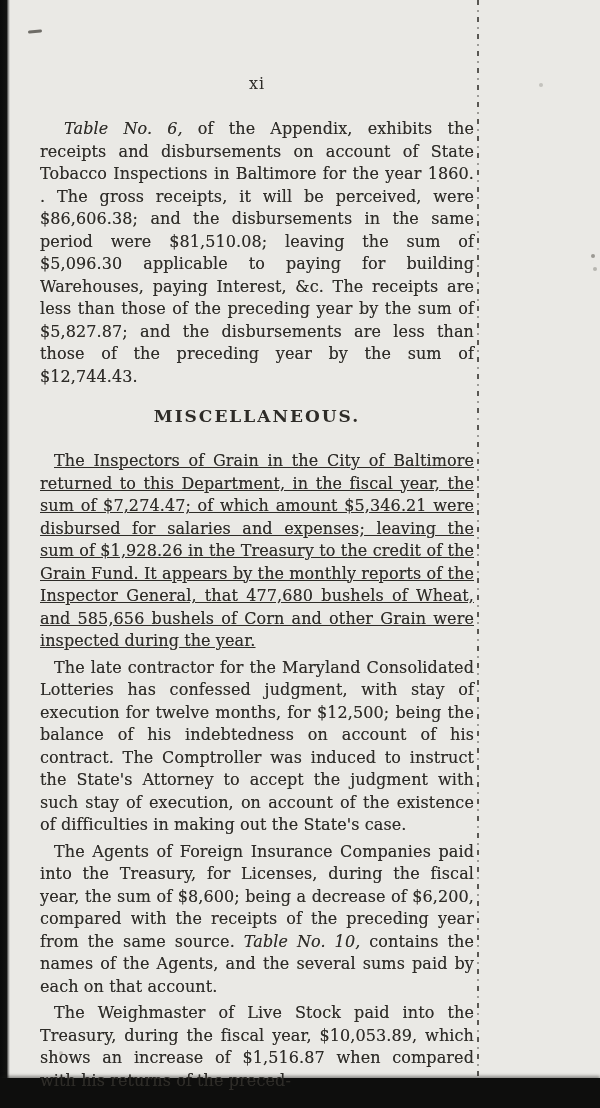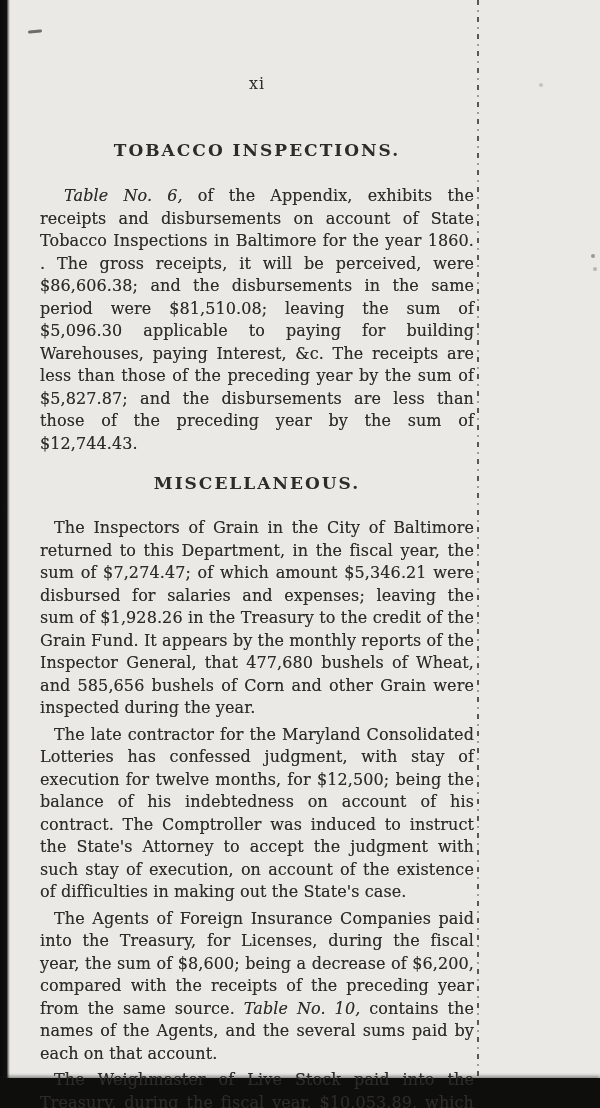--- a/index.html
+++ b/index.html
@@ -77,41 +77,40 @@
 
   .para {
     margin: 4px;
     font-size: 16px;
     line-height: 22.5px;
     text-align: justify;
     letter-spacing: 0.1px;
     text-shadow: 0 0 0.5px rgba(46,44,40,0.55);
   }
   .para-tobacco { margin-top: 25px; text-indent: 24px; }
-  .para-first   { margin-top: 24px; }
+  .para-first   { margin-top: 24px; text-decoration: underline; }
   .para-indent  { text-indent: 14px; }
 
   .italic { font-style: italic; }
 </style>
 </head>
 <body>
 
 <div class="scan">
 
   <div class="left-bar"></div>
   <div class="fold-line"></div>
   <div class="top-dash"></div>
   <div class="specks"></div>
   <div class="bottom-bar"></div>
 
   <div class="content">
 
     <div class="page-number">xi</div>
 
-    <h1 class="heading heading-tobacco">TOBACCO INSPECTIONS.</h1>
 
     <p class="para para-tobacco"><span class="italic">Table No. 6,</span><span> of the Appendix, exhibits the receipts and disbursements on account of State Tobacco Inspections in Baltimore for the year 1860. . The gross receipts, it will be perceived, were $86,606.38; and the disbursements in the same period were $81,510.08; leaving the sum of $5,096.30 applicable to paying for building Warehouses, paying Interest, &amp;c.  The receipts are less than those of the preceding year by the sum of $5,827.87; and the disbursements are less than those of the preceding year by the sum of $12,744.43.</span></p>
 
     <h1 class="heading heading-misc">MISCELLANEOUS.</h1>
 
     <p class="para para-first para-indent">The Inspectors of Grain in the City of Baltimore returned to this Department, in the fiscal year, the sum of $7,274.47; of which amount $5,346.21 were disbursed for salaries and expenses; leaving the sum of $1,928.26 in the Treasury to the credit of the Grain Fund.  It appears by the monthly reports of the Inspector General, that 477,680 bushels of Wheat, and 585,656 bushels of Corn and other Grain were inspected during the year.</p>
 
     <p class="para para-indent">The late contractor for the Maryland Consolidated Lotteries has confessed judgment, with stay of execution for twelve months, for $12,500; being the balance of his indebtedness on account of his contract.  The Comptroller was induced to instruct the State's Attorney to accept the judgment with such stay of execution, on account of the existence of difficulties in making out the State's case.</p>
 
     <p class="para para-indent"><span>The Agents of Foreign Insurance Companies paid into the Treasury, for Licenses, during the fiscal year, the sum of $8,600; being a decrease of $6,200, compared with the receipts of the preceding year from the same source.  </span><span class="italic">Table No. 10,</span><span> contains the names of the Agents, and the several sums paid by each on that account.</span></p>

